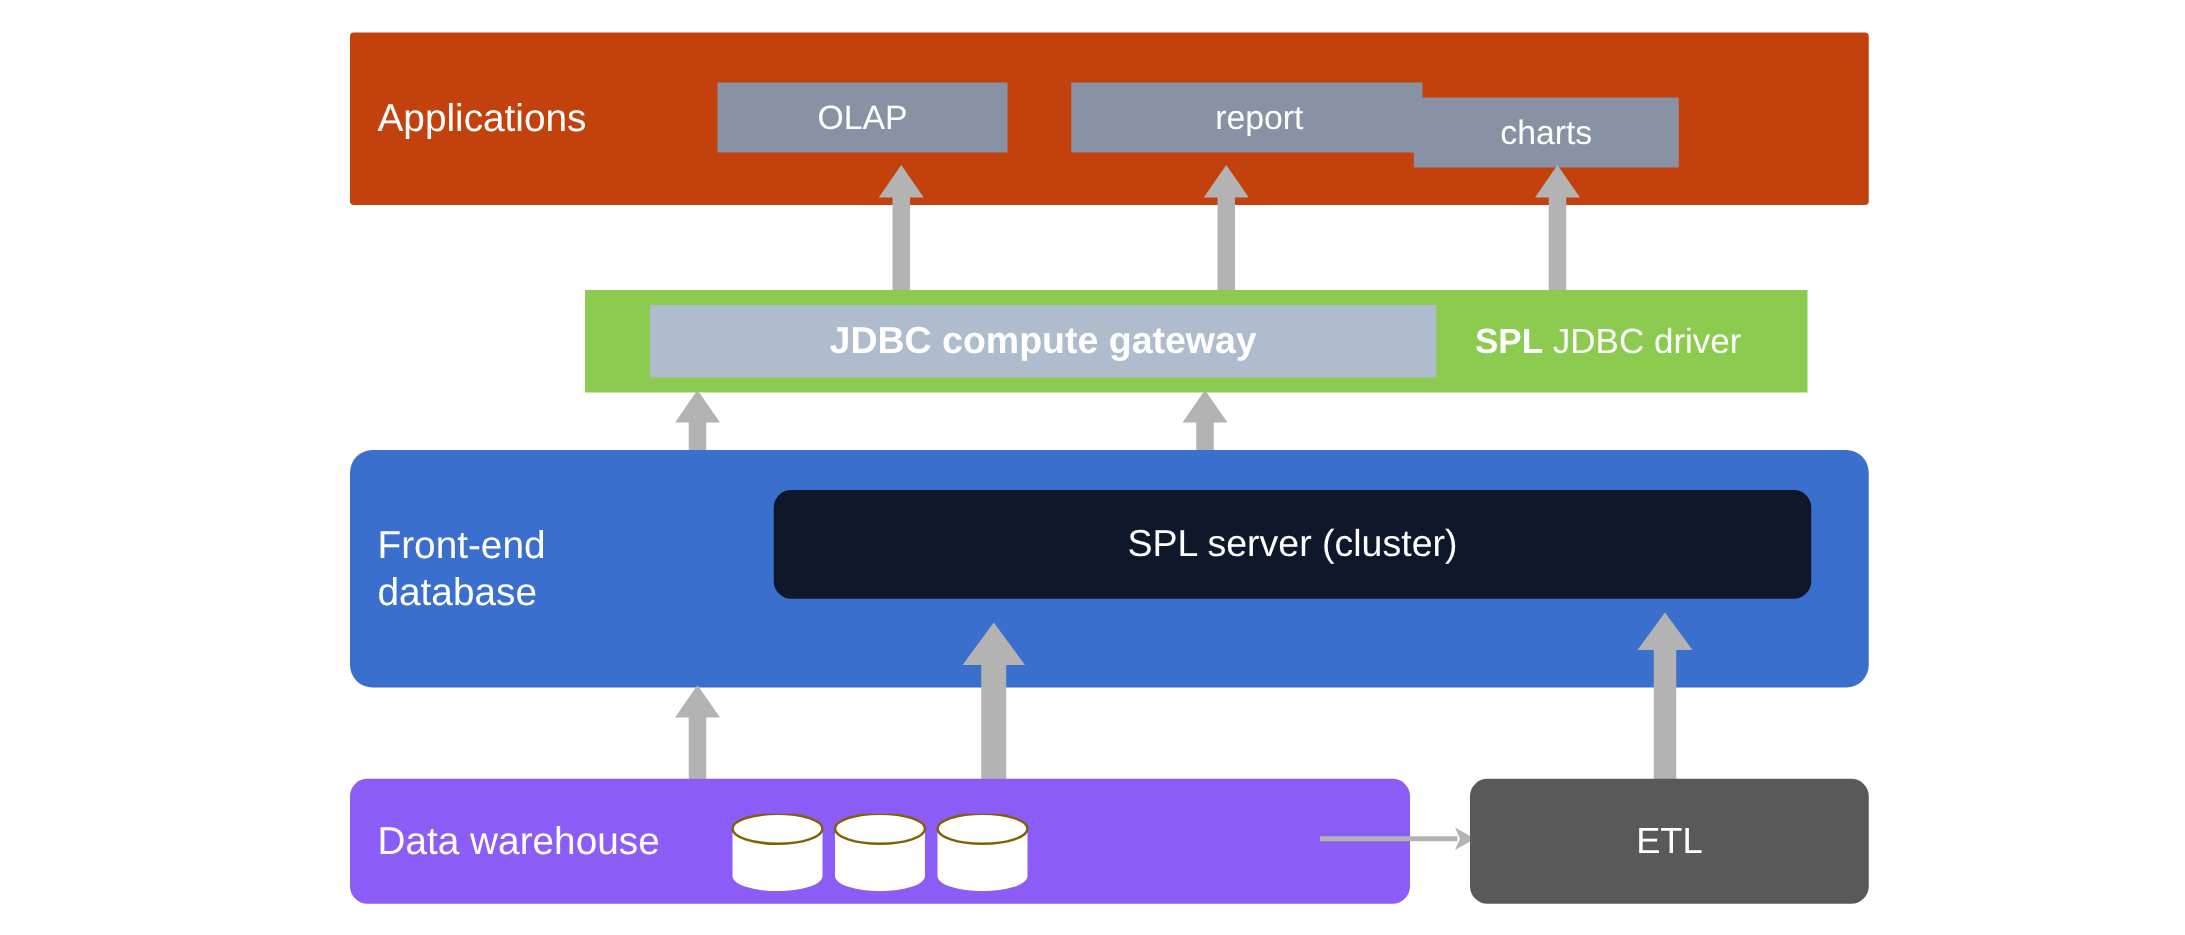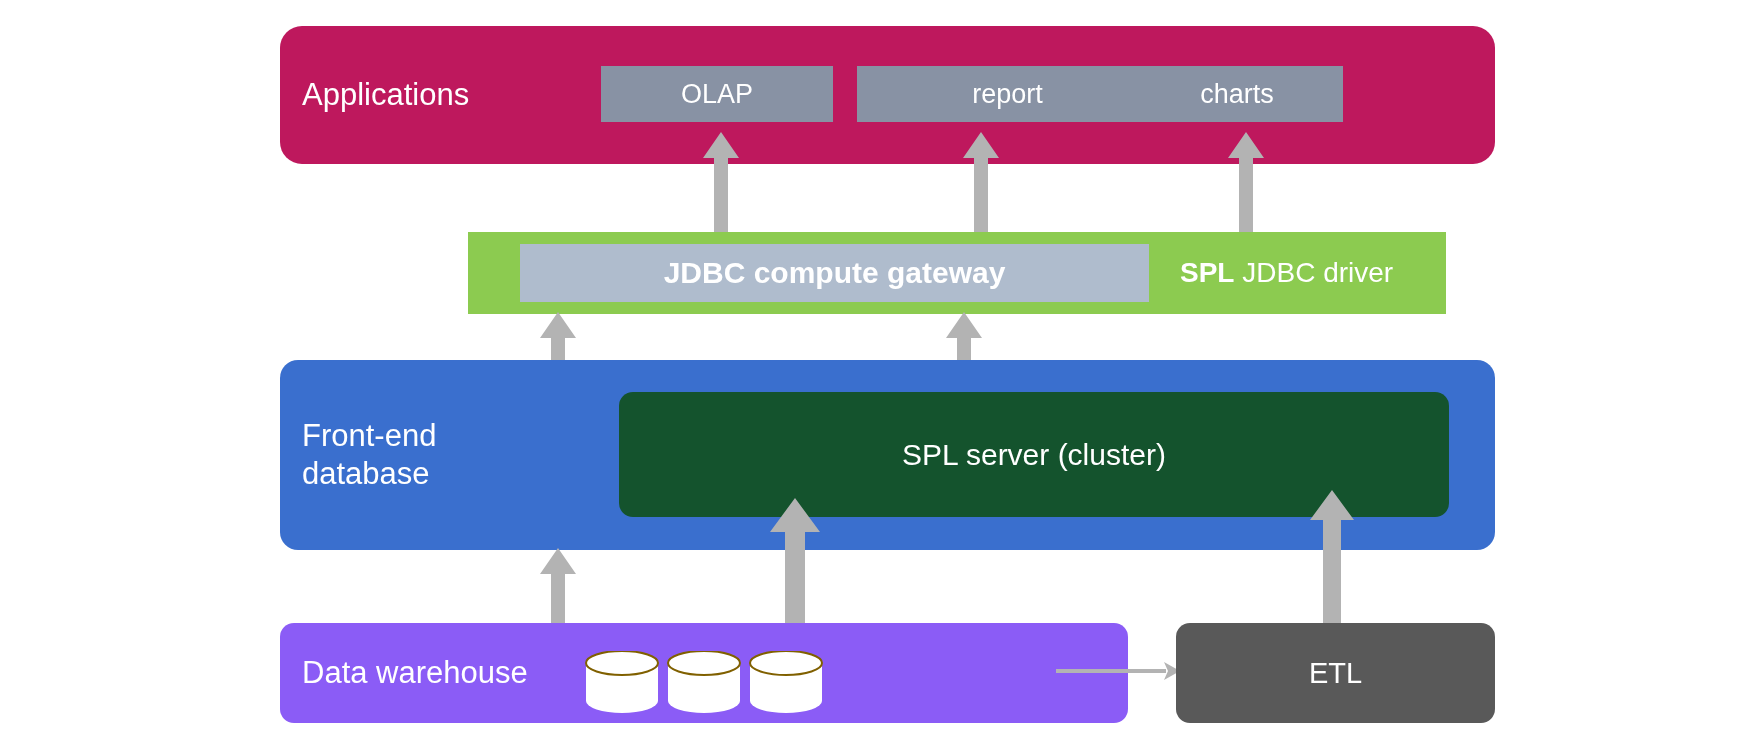--- a/index.html
+++ b/index.html
@@ -31,44 +31,44 @@
     white-space: pre-line;
     line-height: 1.22;
   }
 
   
   #applications-band {
     left: 280px;
     top: 26px;
     width: 1215px;
     height: 138px;
-    background: #be185d;
-    border-radius: 22px;
+    background: #c2410c;
+    border-radius: 3px;
   }
   #applications-label {
     position: absolute;
     left: 22px;
     top: 50%;
     transform: translateY(-50%);
     font-size: 31px;
   }
   .app-chip {
     position: absolute;
     top: 40px;
     height: 56px;
     background: #8892A4;
     display: flex;
     align-items: center;
     justify-content: center;
     color: #ffffff;
     font-size: 27px;
   }
-  #app-chip-olap   { left: 321px; width: 232px; }
+  #app-chip-olap   { left: 294px; width: 232px; }
   #app-chip-report { left: 577px; width: 261px; padding-left: 20px; }
-  #app-chip-charts { left: 851px; width: 212px; }
+  #app-chip-charts { left: 851px; width: 212px; margin-top: 12px; }
 
   
   #gateway-band {
     left: 468px;
     top: 232px;
     width: 978px;
     height: 82px;
     background: #8CCB50;
   }
   #gateway-inner {
@@ -112,22 +112,22 @@
     left: 22px;
     top: 50%;
     transform: translateY(-50%);
     font-size: 31px;
   }
   #spl-server-box {
     position: absolute;
     left: 339px;
     top: 32px;
     width: 830px;
-    height: 125px;
-    background: #14532d;
+    height: 87px;
+    background: #0f172a;
     border-radius: 14px;
   }
   #spl-server-label {
     position: absolute;
     left: 0;
     right: 0;
     top: 50%;
     transform: translateY(-50%);
     text-align: center;
     color: #ffffff;

